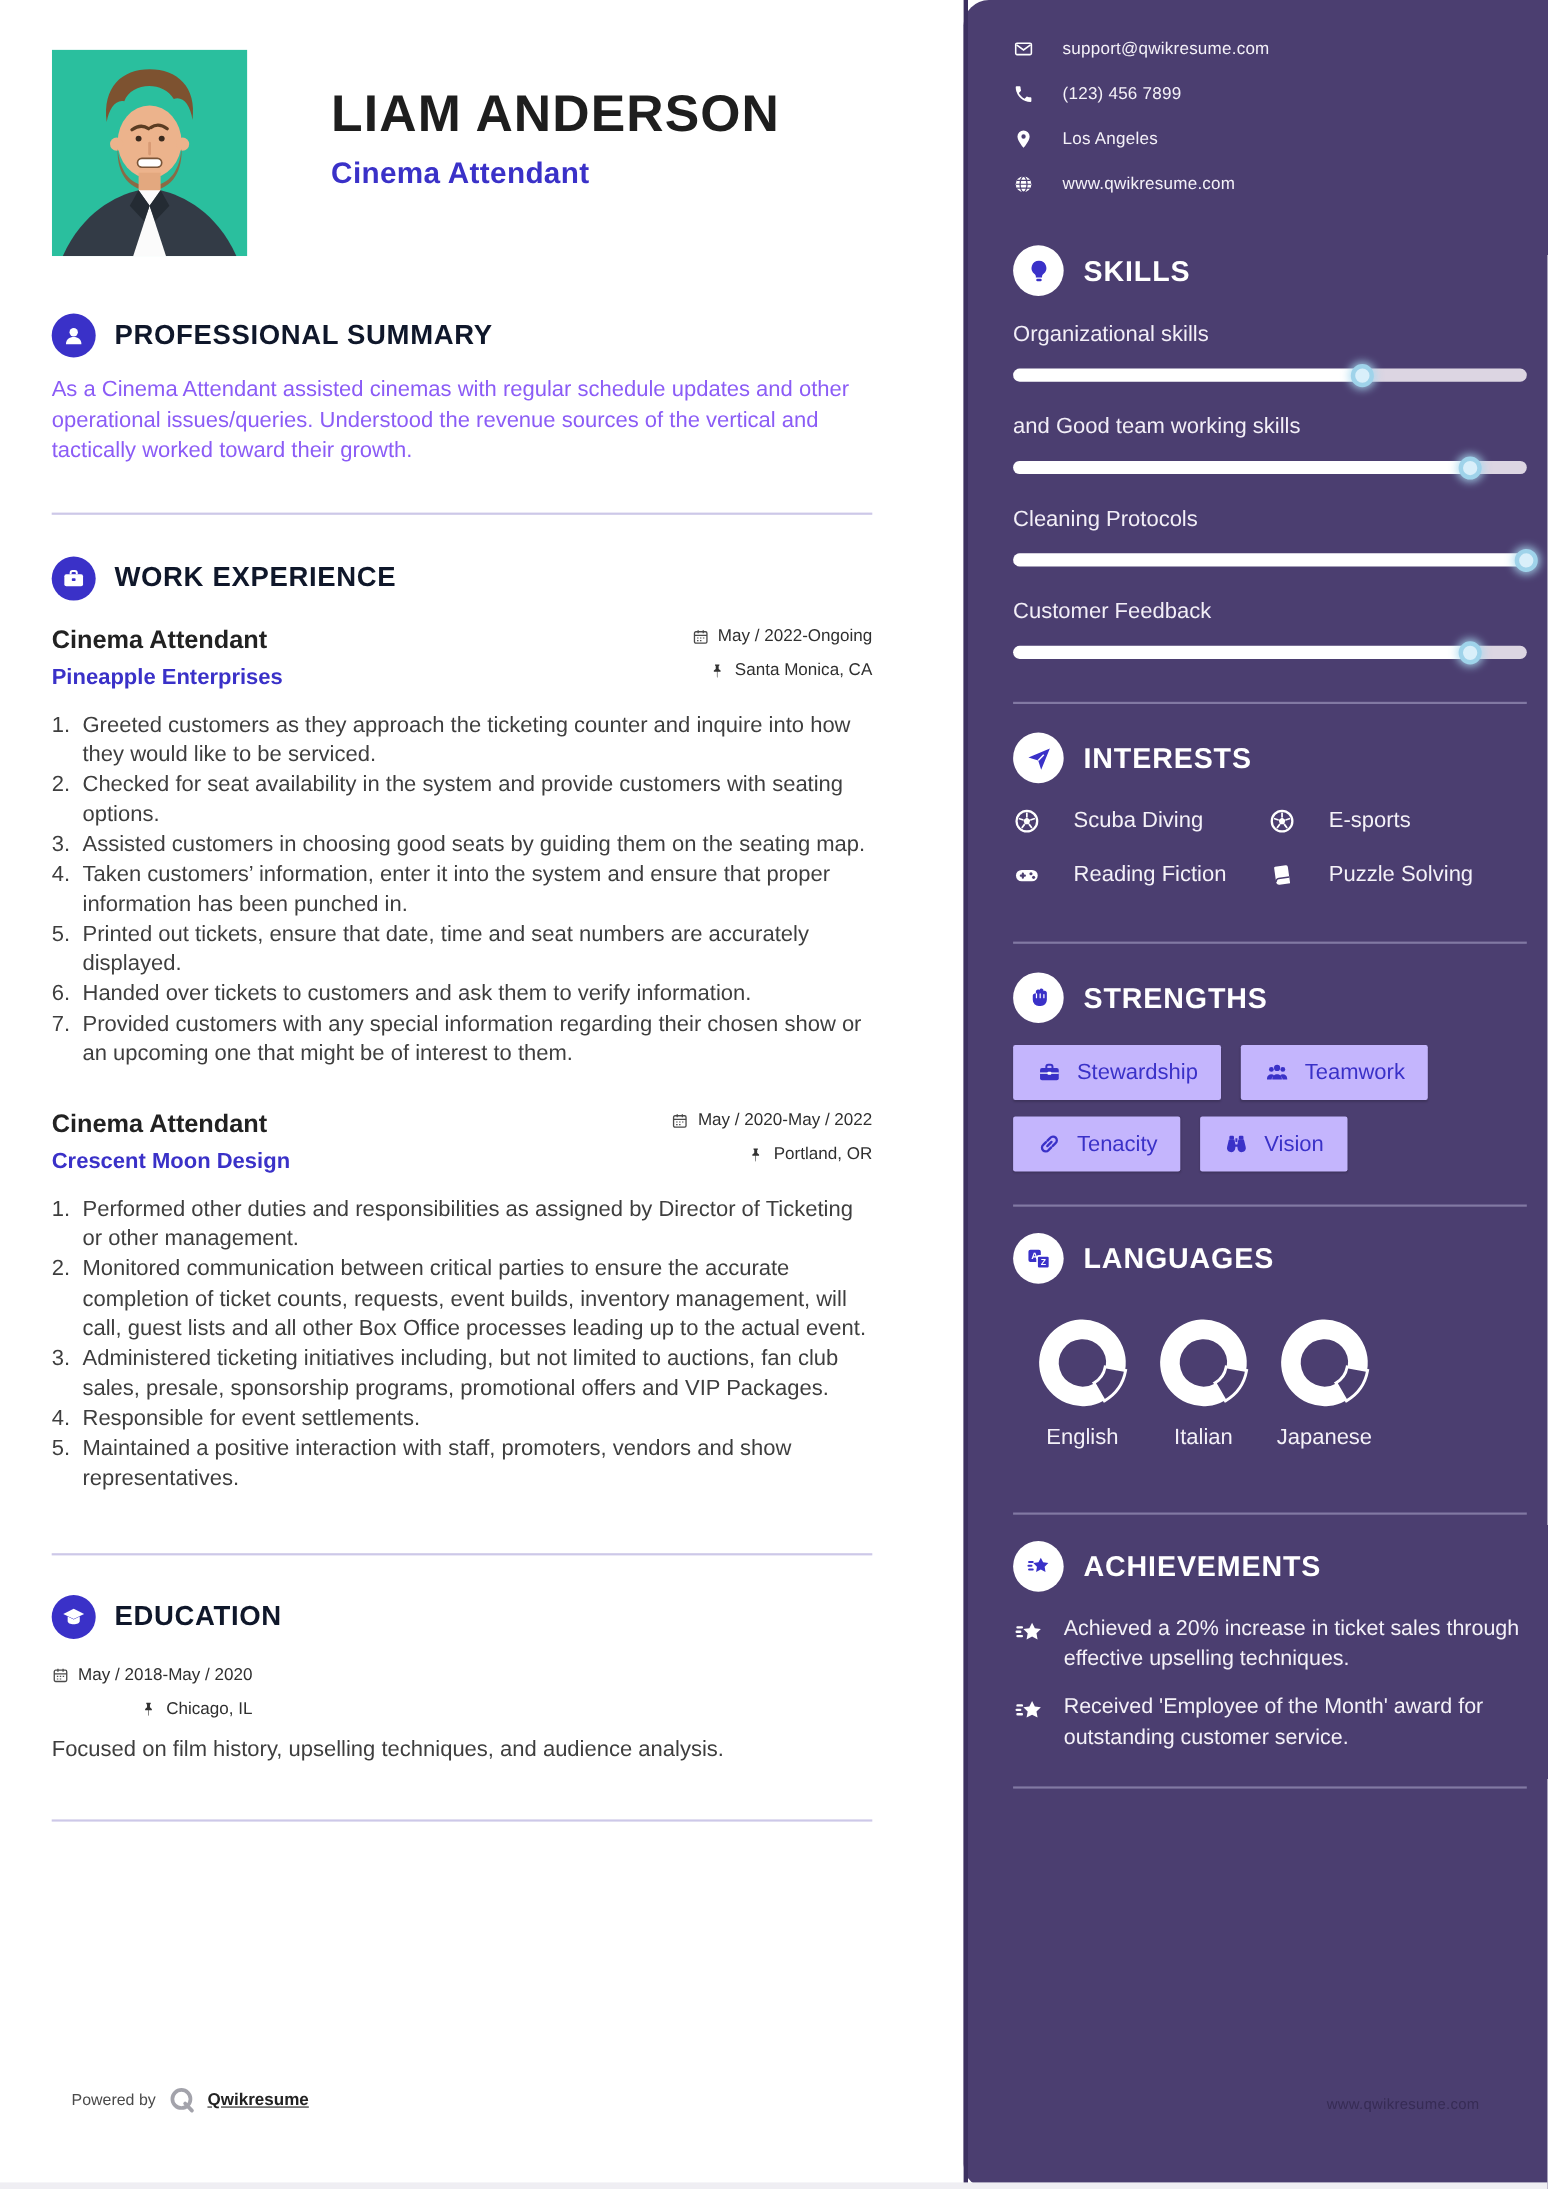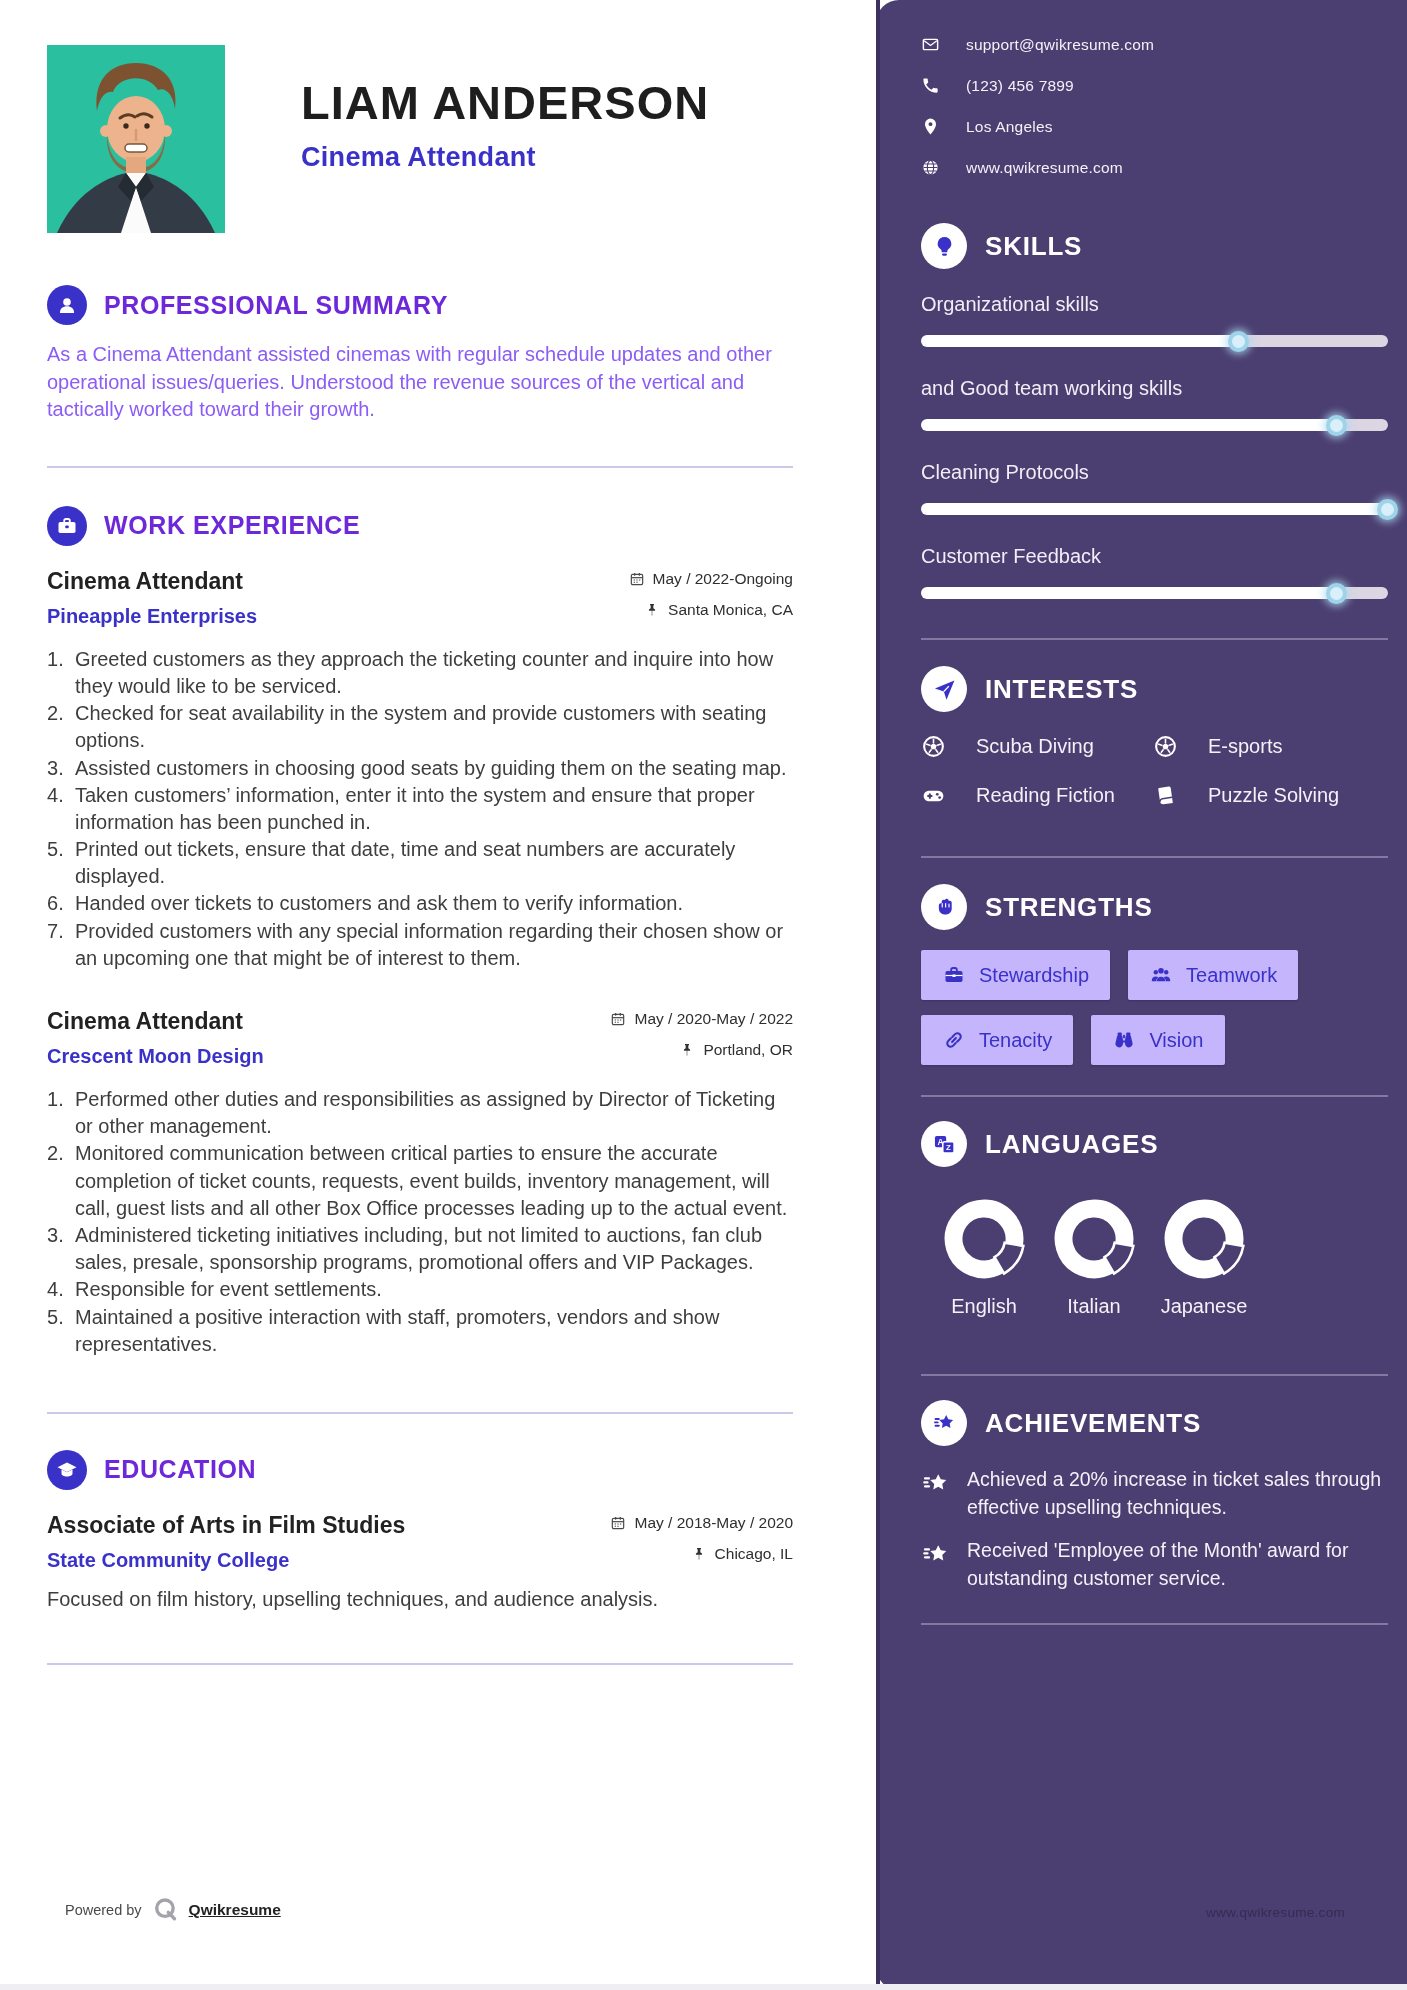--- a/index.html
+++ b/index.html
@@ -14,21 +14,21 @@
   .header-row { display:flex; align-items:flex-start; }
   .photo { width:178px; height:188px; flex:0 0 auto; overflow:hidden; }
   .header-text { margin-left:76px; padding-top:30px; }
   .name { font-size:47px; font-weight:800; color:#1e1e1e; letter-spacing:1px; }
   .job-title-main { margin-top:12px; font-size:27px; font-weight:600; color:#3a31c8; letter-spacing:.3px; }
 
   .section { margin-top:52px; }
   .sec-head { display:flex; align-items:center; gap:17px; }
   .sec-badge { width:40px; height:40px; border-radius:50%; background:#3a31c8; display:flex; align-items:center; justify-content:center; flex:0 0 auto; }
   .sec-badge svg { width:24px; height:24px; }
-  .sec-title { font-size:25px; font-weight:700; color:#6d28d9; letter-spacing:.6px; }
+  .sec-title { font-size:25px; font-weight:700; color:#0f172a; letter-spacing:.6px; }
   .summary-text { margin-top:16px; font-size:20px; line-height:1.38; color:#8b5cf6; }
 
   .divider { height:2px; background:#cdc8e8; margin-top:42px; }
 
   .job { margin-top:22px; }
   .job + .job { margin-top:36px; }
   .job-head { display:flex; justify-content:space-between; align-items:flex-start; }
   .job-name { font-size:23px; font-weight:600; color:#222; }
   .job-company { margin-top:10px; font-size:20px; font-weight:600; color:#3a31c8; }
   .job-meta { text-align:right; flex:0 0 auto; padding-top:2px; }
@@ -235,24 +235,20 @@
         <span class="sec-badge">
           <svg viewBox="0 0 24 24">
               <path d="M12 4.5L2.5 9.2 12 13.9l9.5-4.7z" fill="#fff"></path>
               <path d="M6.5 11.6v4c0 1.8 2.5 3 5.5 3s5.5-1.2 5.5-3v-4l-5.5 2.7z" fill="#fff"></path>
             </svg>
         </span>
         <h2 class="sec-title">EDUCATION</h2>
       </div>
       <div class="job">
         <div class="job-head">
-          <div>
-            <div class="job-name">Associate of Arts in Film Studies</div>
-            <div class="job-company">State Community College</div>
-          </div>
           <div class="job-meta">
             <div class="meta-row">
               <svg viewBox="0 0 24 24">
                   <rect x="3.5" y="5" width="17" height="15.5" rx="2" fill="none" stroke="#4a4a4a" stroke-width="1.8"></rect>
                   <path d="M3.5 10h17" stroke="#4a4a4a" stroke-width="1.8"></path>
                   <path d="M8.5 3v4M15.5 3v4" stroke="#4a4a4a" stroke-width="1.8"></path>
                   <path d="M7 13.5h2M11 13.5h2M15 13.5h2M7 17h2M11 17h2" stroke="#4a4a4a" stroke-width="1.6"></path>
                 </svg>
               <span>May / 2018-May / 2020</span>
             </div>

